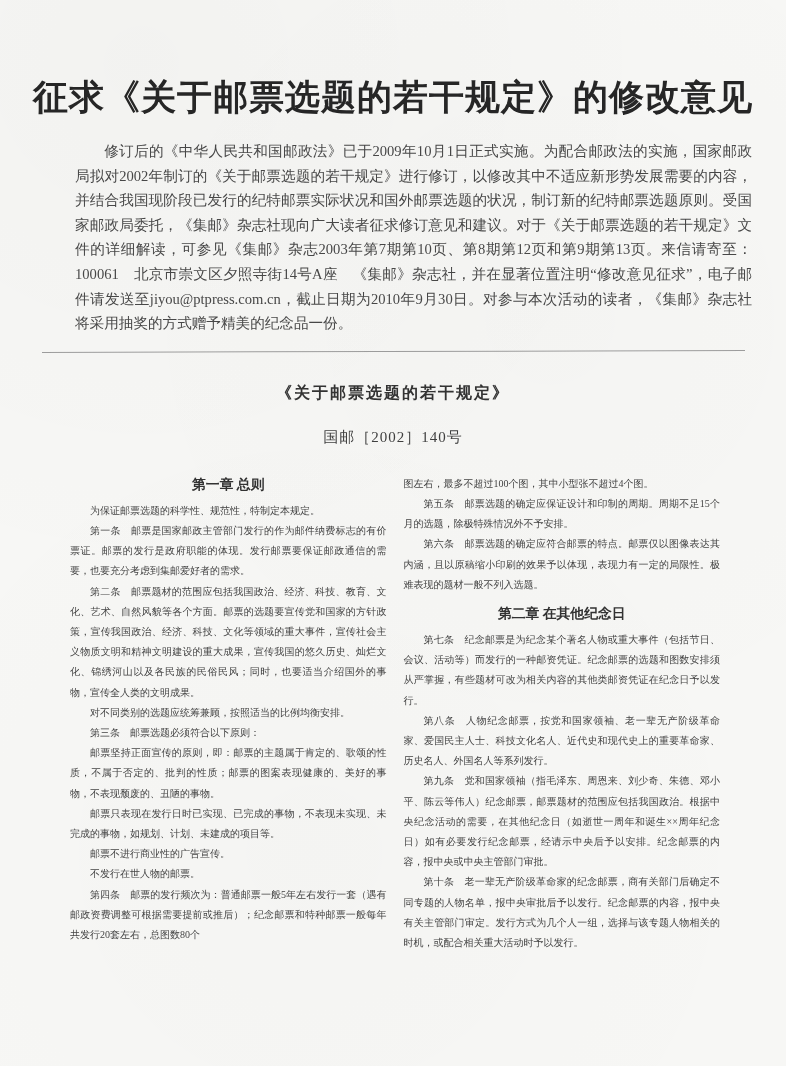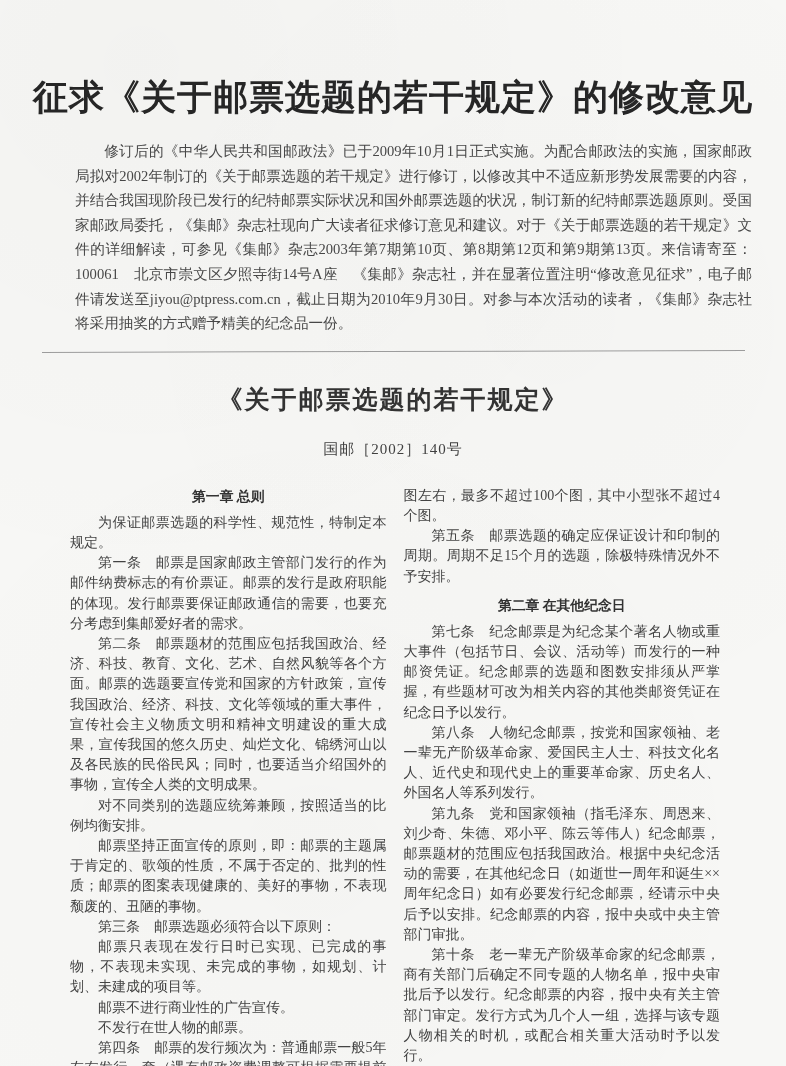--- a/index.html
+++ b/index.html
@@ -38,41 +38,41 @@
   }
   .divider {
     border: none;
     border-top: 1px solid #9c9c9c;
     margin: 15px 41px 0 42px;
     transform: rotate(-0.15deg);
   }
   .reg-title {
     margin: 31px 0 0 0;
     text-align: center;
-    font-size: 25px;
+    font-size: 16px;
     font-weight: bold;
     letter-spacing: 2px;
     color: #333;
   }
   .doc-num {
     margin-top: 24px;
     text-align: center;
     font-size: 15px;
     letter-spacing: 1px;
     color: #3f3f3f;
   }
   .cols {
     display: flex;
     gap: 17px;
     margin: 27px 66px 0 70px;
   }
   .col { flex: 1; min-width: 0; }
   .para {
     margin: 0;
-    font-size: 14px;
+    font-size: 10px;
     line-height: 20.2px;
     text-align: justify;
     text-indent: 2em;
     color: #434343;
   }
   .noindent { text-indent: 0; }
   .ch {
     margin: 10px 0 7px 0;
     text-align: center;
     font-weight: bold;
@@ -97,31 +97,32 @@
   <div class="doc-num">国邮［2002］140号</div>
 
   <div class="cols">
 
     <div class="col">
       <p class="ch first">第一章 总则</p>
       <p class="para">为保证邮票选题的科学性、规范性，特制定本规定。</p>
       <p class="para">第一条　邮票是国家邮政主管部门发行的作为邮件纳费标志的有价票证。邮票的发行是政府职能的体现。发行邮票要保证邮政通信的需要，也要充分考虑到集邮爱好者的需求。</p>
       <p class="para">第二条　邮票题材的范围应包括我国政治、经济、科技、教育、文化、艺术、自然风貌等各个方面。邮票的选题要宣传党和国家的方针政策，宣传我国政治、经济、科技、文化等领域的重大事件，宣传社会主义物质文明和精神文明建设的重大成果，宣传我国的悠久历史、灿烂文化、锦绣河山以及各民族的民俗民风；同时，也要适当介绍国外的事物，宣传全人类的文明成果。</p>
       <p class="para">对不同类别的选题应统筹兼顾，按照适当的比例均衡安排。</p>
+      <p class="para">第三条　邮票选题必须符合以下原则：</p>
       <p class="para">邮票坚持正面宣传的原则，即：邮票的主题属于肯定的、歌颂的性质，不属于否定的、批判的性质；邮票的图案表现健康的、美好的事物，不表现颓废的、丑陋的事物。</p>
-      <p class="para">第三条　邮票选题必须符合以下原则：</p>
       <p class="para">邮票只表现在发行日时已实现、已完成的事物，不表现未实现、未完成的事物，如规划、计划、未建成的项目等。</p>
       <p class="para">邮票不进行商业性的广告宣传。</p>
       <p class="para">不发行在世人物的邮票。</p>
       <p class="para">第四条　邮票的发行频次为：普通邮票一般5年左右发行一套（遇有邮政资费调整可根据需要提前或推后）；纪念邮票和特种邮票一般每年共发行20套左右，总图数80个</p>
     </div>
 
     <div class="col">
       <p class="para noindent">图左右，最多不超过100个图，其中小型张不超过4个图。</p>
       <p class="para">第五条　邮票选题的确定应保证设计和印制的周期。周期不足15个月的选题，除极特殊情况外不予安排。</p>
+      <p class="para">第六条　邮票选题的确定应符合邮票的特点。邮票仅以图像表达其内涵，且以原稿缩小印刷的效果予以体现，表现力有一定的局限性。极难表现的题材一般不列入选题。</p>
       <p class="ch">第二章 在其他纪念日</p>
       <p class="para">第七条　纪念邮票是为纪念某个著名人物或重大事件（包括节日、会议、活动等）而发行的一种邮资凭证。纪念邮票的选题和图数安排须从严掌握，有些题材可改为相关内容的其他类邮资凭证在纪念日予以发行。</p>
       <p class="para">第八条　人物纪念邮票，按党和国家领袖、老一辈无产阶级革命家、爱国民主人士、科技文化名人、近代史和现代史上的重要革命家、历史名人、外国名人等系列发行。</p>
       <p class="para">第九条　党和国家领袖（指毛泽东、周恩来、刘少奇、朱德、邓小平、陈云等伟人）纪念邮票，邮票题材的范围应包括我国政治。根据中央纪念活动的需要，在其他纪念日（如逝世一周年和诞生××周年纪念日）如有必要发行纪念邮票，经请示中央后予以安排。纪念邮票的内容，报中央或中央主管部门审批。</p>
       <p class="para">第十条　老一辈无产阶级革命家的纪念邮票，商有关部门后确定不同专题的人物名单，报中央审批后予以发行。纪念邮票的内容，报中央有关主管部门审定。发行方式为几个人一组，选择与该专题人物相关的时机，或配合相关重大活动时予以发行。</p>
 
     </div>
 
   </div>
 

